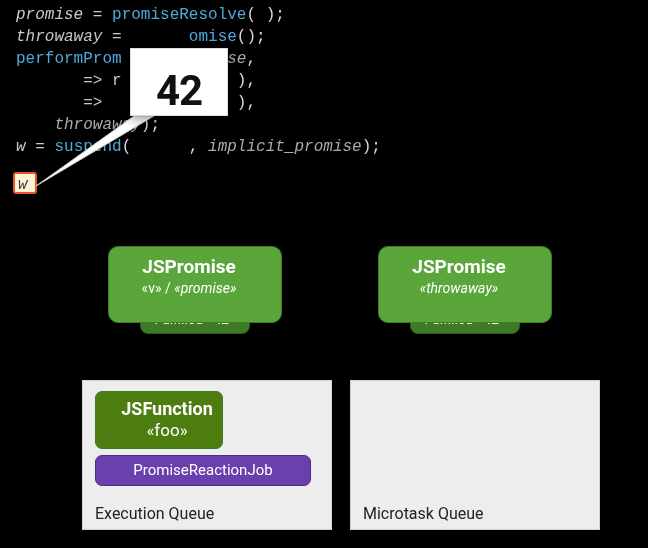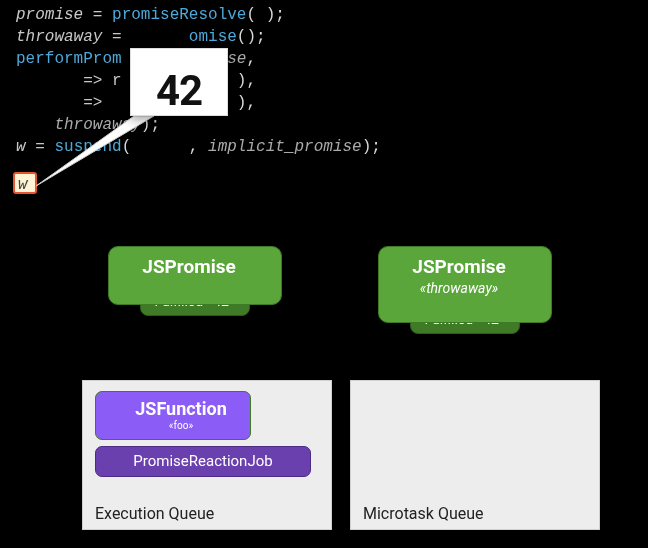--- a/index.html
+++ b/index.html
@@ -114,22 +114,22 @@
   .pill {
     border-radius: 7px;
     text-align: center;
     color: #fff;
     padding: 5px 0 6px 0;
     font-size: 15px;
     border: 1px solid rgba(0,0,0,0.25);
   }
   .pill.big { padding: 6px 0 8px 0; }
   .pill .t1 { font-weight: 700; font-size: 18px; display: block; }
-  .pill .t2 { font-size: 10px; display: block; margin-top: 1px; }
-  .pill.green  { background: #8b5cf6; border-color: #3f7a26; width: 156px; padding-left: 16px; }
+  .pill .t2 { font-size: 17px; display: block; margin-top: 1px; }
+  .pill.green  { background: #4d7c0f; border-color: #3f7a26; width: 128px; padding-left: 16px; }
   .pill.purple { background: #6a3fae; border-color: #4d2b85; width: 216px; font-size: 15px; }
   .pill.gray   { background: #b9b9b9; border-color: #9a9a9a; color: #fff; width: 196px; }
 
 </style>
 </head>
 <body>
 <div class="stage">
 
 <pre class="code"><span class="tok-var">promise</span><span class="tok-op"> = </span><span class="tok-call">promiseResolve</span><span class="tok-punc">( </span><span class="tok-punc">);</span>
 <span class="tok-var">throwaway</span><span class="tok-op"> = </span><span class="tok-dim">      </span><span class="tok-call">omise</span><span class="tok-punc">();</span>
@@ -146,20 +146,23 @@
   <polygon points="110,8 130,8 12,78" fill="#ffffff" stroke="#cccccc" stroke-width="1"></polygon>
 </svg>
 
 <div class="callout">
   <span>42</span>
 </div>
 
 <div id="promise-left" class="card-promise">
   <div class="head">
     <div class="title">JSPromise</div>
+    <div class="sub">
+      <span>«v»</span><span> / </span><i>«promise»</i>
+    </div>
   </div>
   <div class="state">
     <span>Fulfilled</span> <span>«42»</span>
   </div>
 </div>
 
 <div id="promise-right" class="card-promise">
   <div class="head">
     <div class="title">JSPromise</div>
     <div class="sub"><i>«throwaway»</i></div>

